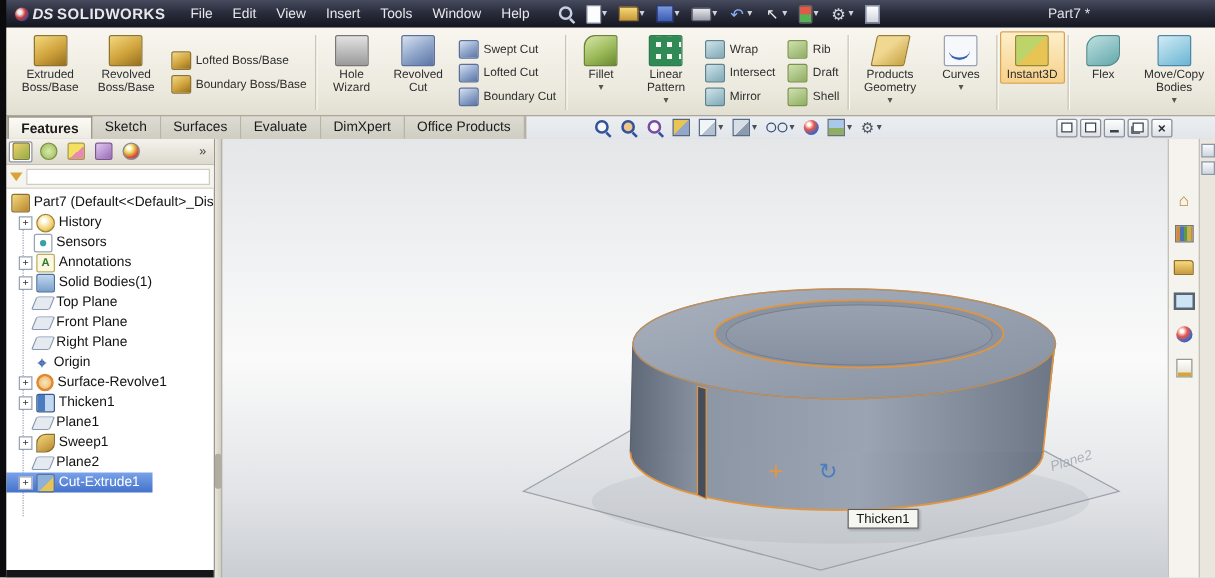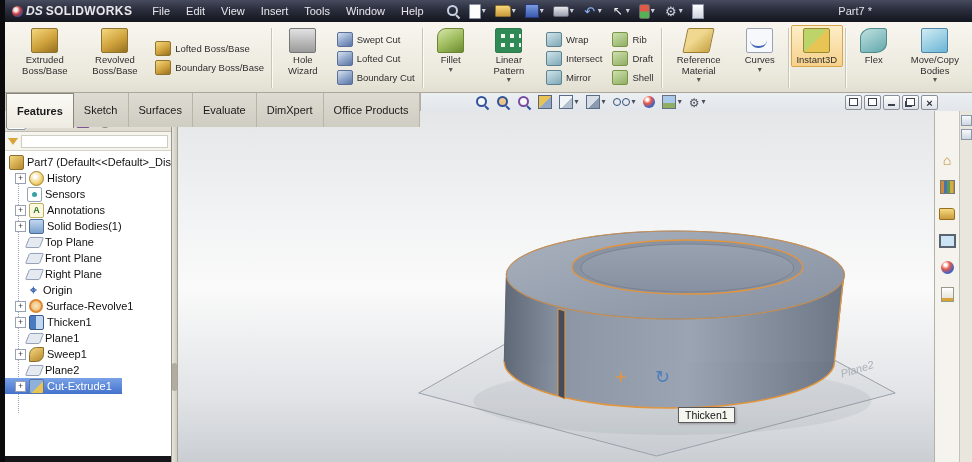--- a/index.html
+++ b/index.html
@@ -64,21 +64,21 @@
   [data-name="reference-geometry-icon"]{background:linear-gradient(135deg,#f0d890 40%,#c8a445);border:1px solid #9a7c30;transform:skewX(-12deg)}
   [data-name="curves-icon"]{position:relative;border:1px solid #9aa2b4;background:#f6f8fb}
   [data-name="curves-icon"]::before{content:"";position:absolute;left:3px;top:4px;width:17px;height:13px;border-bottom:2.5px solid #3a62b8;border-radius:50%}
   [data-name="instant3d-icon"]{background:linear-gradient(135deg,#bcd46a 50%,#e8c455 50%);border:1px solid #96892e}
   [data-name="flex-icon"]{background:linear-gradient(150deg,#bfe0e0,#62a8ac);border:1px solid #4f8a8c;border-radius:40% 10% 40% 10%}
   [data-name="move-copy-bodies-icon"]{background:linear-gradient(150deg,#d0ecf4,#6ab4d4);border:1px solid #4f86a8}
 
   
   .tabrow{height:18px;display:flex;align-items:stretch;background:linear-gradient(#eceff2,#e2e5e9);position:relative;z-index:3}
   .tabs{display:flex;background:#cfccc2;border-right:1px solid #b2aea2;padding-left:6px}
-  .tab{display:flex;align-items:center;padding:17px 10px;font-size:11px;color:#1a1a1a;border-right:1px solid #b8b4a8;background:linear-gradient(#dedbd2,#cfccc2);white-space:nowrap}
+  .tab{display:flex;align-items:center;padding:0 10px;font-size:11px;color:#1a1a1a;border-right:1px solid #b8b4a8;background:linear-gradient(#dedbd2,#cfccc2);white-space:nowrap}
   .tab.active{background:linear-gradient(#fbfaf5,#edebe1);font-weight:bold;border:1px solid #8a867a;border-bottom:none}
   .hud{display:flex;align-items:center;gap:7px;margin-left:54px}
   .hud-item{display:flex;align-items:center;gap:2px}
   .hud .dd{color:#4a4f58}
   .win-controls{margin-left:auto;display:flex;gap:2px;align-items:center;margin-right:34px}
   .win-btn{width:15px;height:13px;border:1px solid #8a9098;border-radius:2px;background:linear-gradient(#fefefe,#dde1e6);display:flex;align-items:center;justify-content:center}
   .w-sq{width:7px;height:6px;border:1px solid #39414e;background:#fff}
   .w-min{width:7px;height:2px;background:#39414e;margin-top:6px}
   .w-res{width:7px;height:6px;border:1px solid #39414e;background:#fff;box-shadow:-2px 2px 0 -1px #39414e}
   .w-x::before{content:"×";font-size:11px;line-height:1;color:#2a313c;font-weight:bold}
@@ -246,20 +246,24 @@
           <span class="slabel" data-name="boundary-boss-base-label">Boundary Boss/Base</span>
         </div>
       </div>
     </div>
     <div class="rsep" data-name="group-separator"></div>
     <div class="rgroup" data-name="cut-group">
       <div class="rbtn-large" data-name="hole-wizard-button">
         <div class="ricon" data-name="hole-wizard-icon"></div>
         <div class="rlabel" data-name="hole-wizard-label">Hole Wizard</div>
       </div>
+      <div class="rbtn-large" data-name="revolved-cut-button">
+        <div class="ricon" data-name="revolved-cut-icon"></div>
+        <div class="rlabel" data-name="revolved-cut-label">Revolved Cut</div>
+      </div>
       <div class="rstack" data-name="cut-group-stack">
         <div class="rbtn-small" data-name="swept-cut-button">
           <span class="sicon" data-name="swept-cut-icon"></span>
           <span class="slabel" data-name="swept-cut-label">Swept Cut</span>
         </div>
         <div class="rbtn-small" data-name="lofted-cut-button">
           <span class="sicon" data-name="lofted-cut-icon"></span>
           <span class="slabel" data-name="lofted-cut-label">Lofted Cut</span>
         </div>
         <div class="rbtn-small" data-name="boundary-cut-button">
@@ -306,21 +310,21 @@
         <div class="rbtn-small" data-name="shell-button">
           <span class="sicon" data-name="shell-icon"></span>
           <span class="slabel" data-name="shell-label">Shell</span>
         </div>
       </div>
     </div>
     <div class="rsep" data-name="group-separator"></div>
     <div class="rgroup" data-name="reference-group">
       <div class="rbtn-large" data-name="reference-geometry-button">
         <div class="ricon" data-name="reference-geometry-icon"></div>
-        <div class="rlabel" data-name="reference-geometry-label">Reference Material</div>
+        <div class="rlabel" data-name="reference-geometry-label">Products Geometry</div>
         <div class="rarrow" data-name="dropdown-arrow-icon">▾</div>
       </div>
       <div class="rbtn-large" data-name="curves-button">
         <div class="ricon" data-name="curves-icon"></div>
         <div class="rlabel" data-name="curves-label">Curves</div>
         <div class="rarrow" data-name="dropdown-arrow-icon">▾</div>
       </div>
     </div>
     <div class="rsep" data-name="group-separator"></div>
     <div class="rgroup" data-name="instant3d-group">

